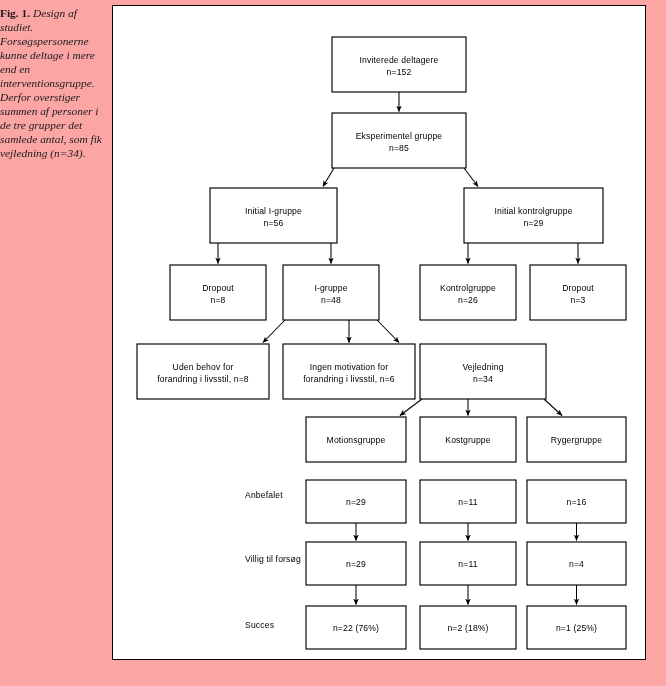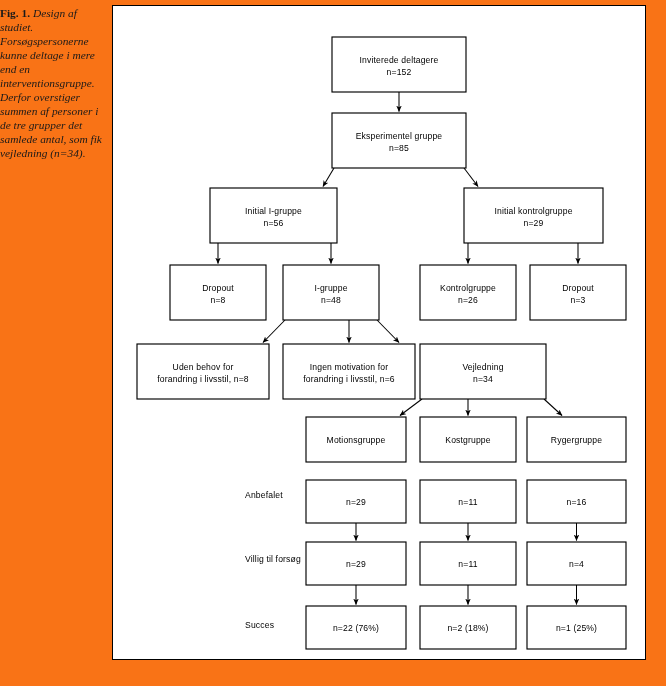--- a/index.html
+++ b/index.html
@@ -4,21 +4,21 @@
 <style>
   html, body {
     margin: 0;
     padding: 0;
     background: #ffffff;
   }
   #page {
     position: relative;
     width: 666px;
     height: 686px;
-    background: #f97316;
+    background: #fca5a5;
     overflow: hidden;
     font-family: "Liberation Sans", sans-serif;
   }
   #caption {
     position: absolute;
     left: 0px;
     top: 6px;
     width: 104px;
     font-family: "Liberation Serif", serif;
     font-size: 11.4px;

